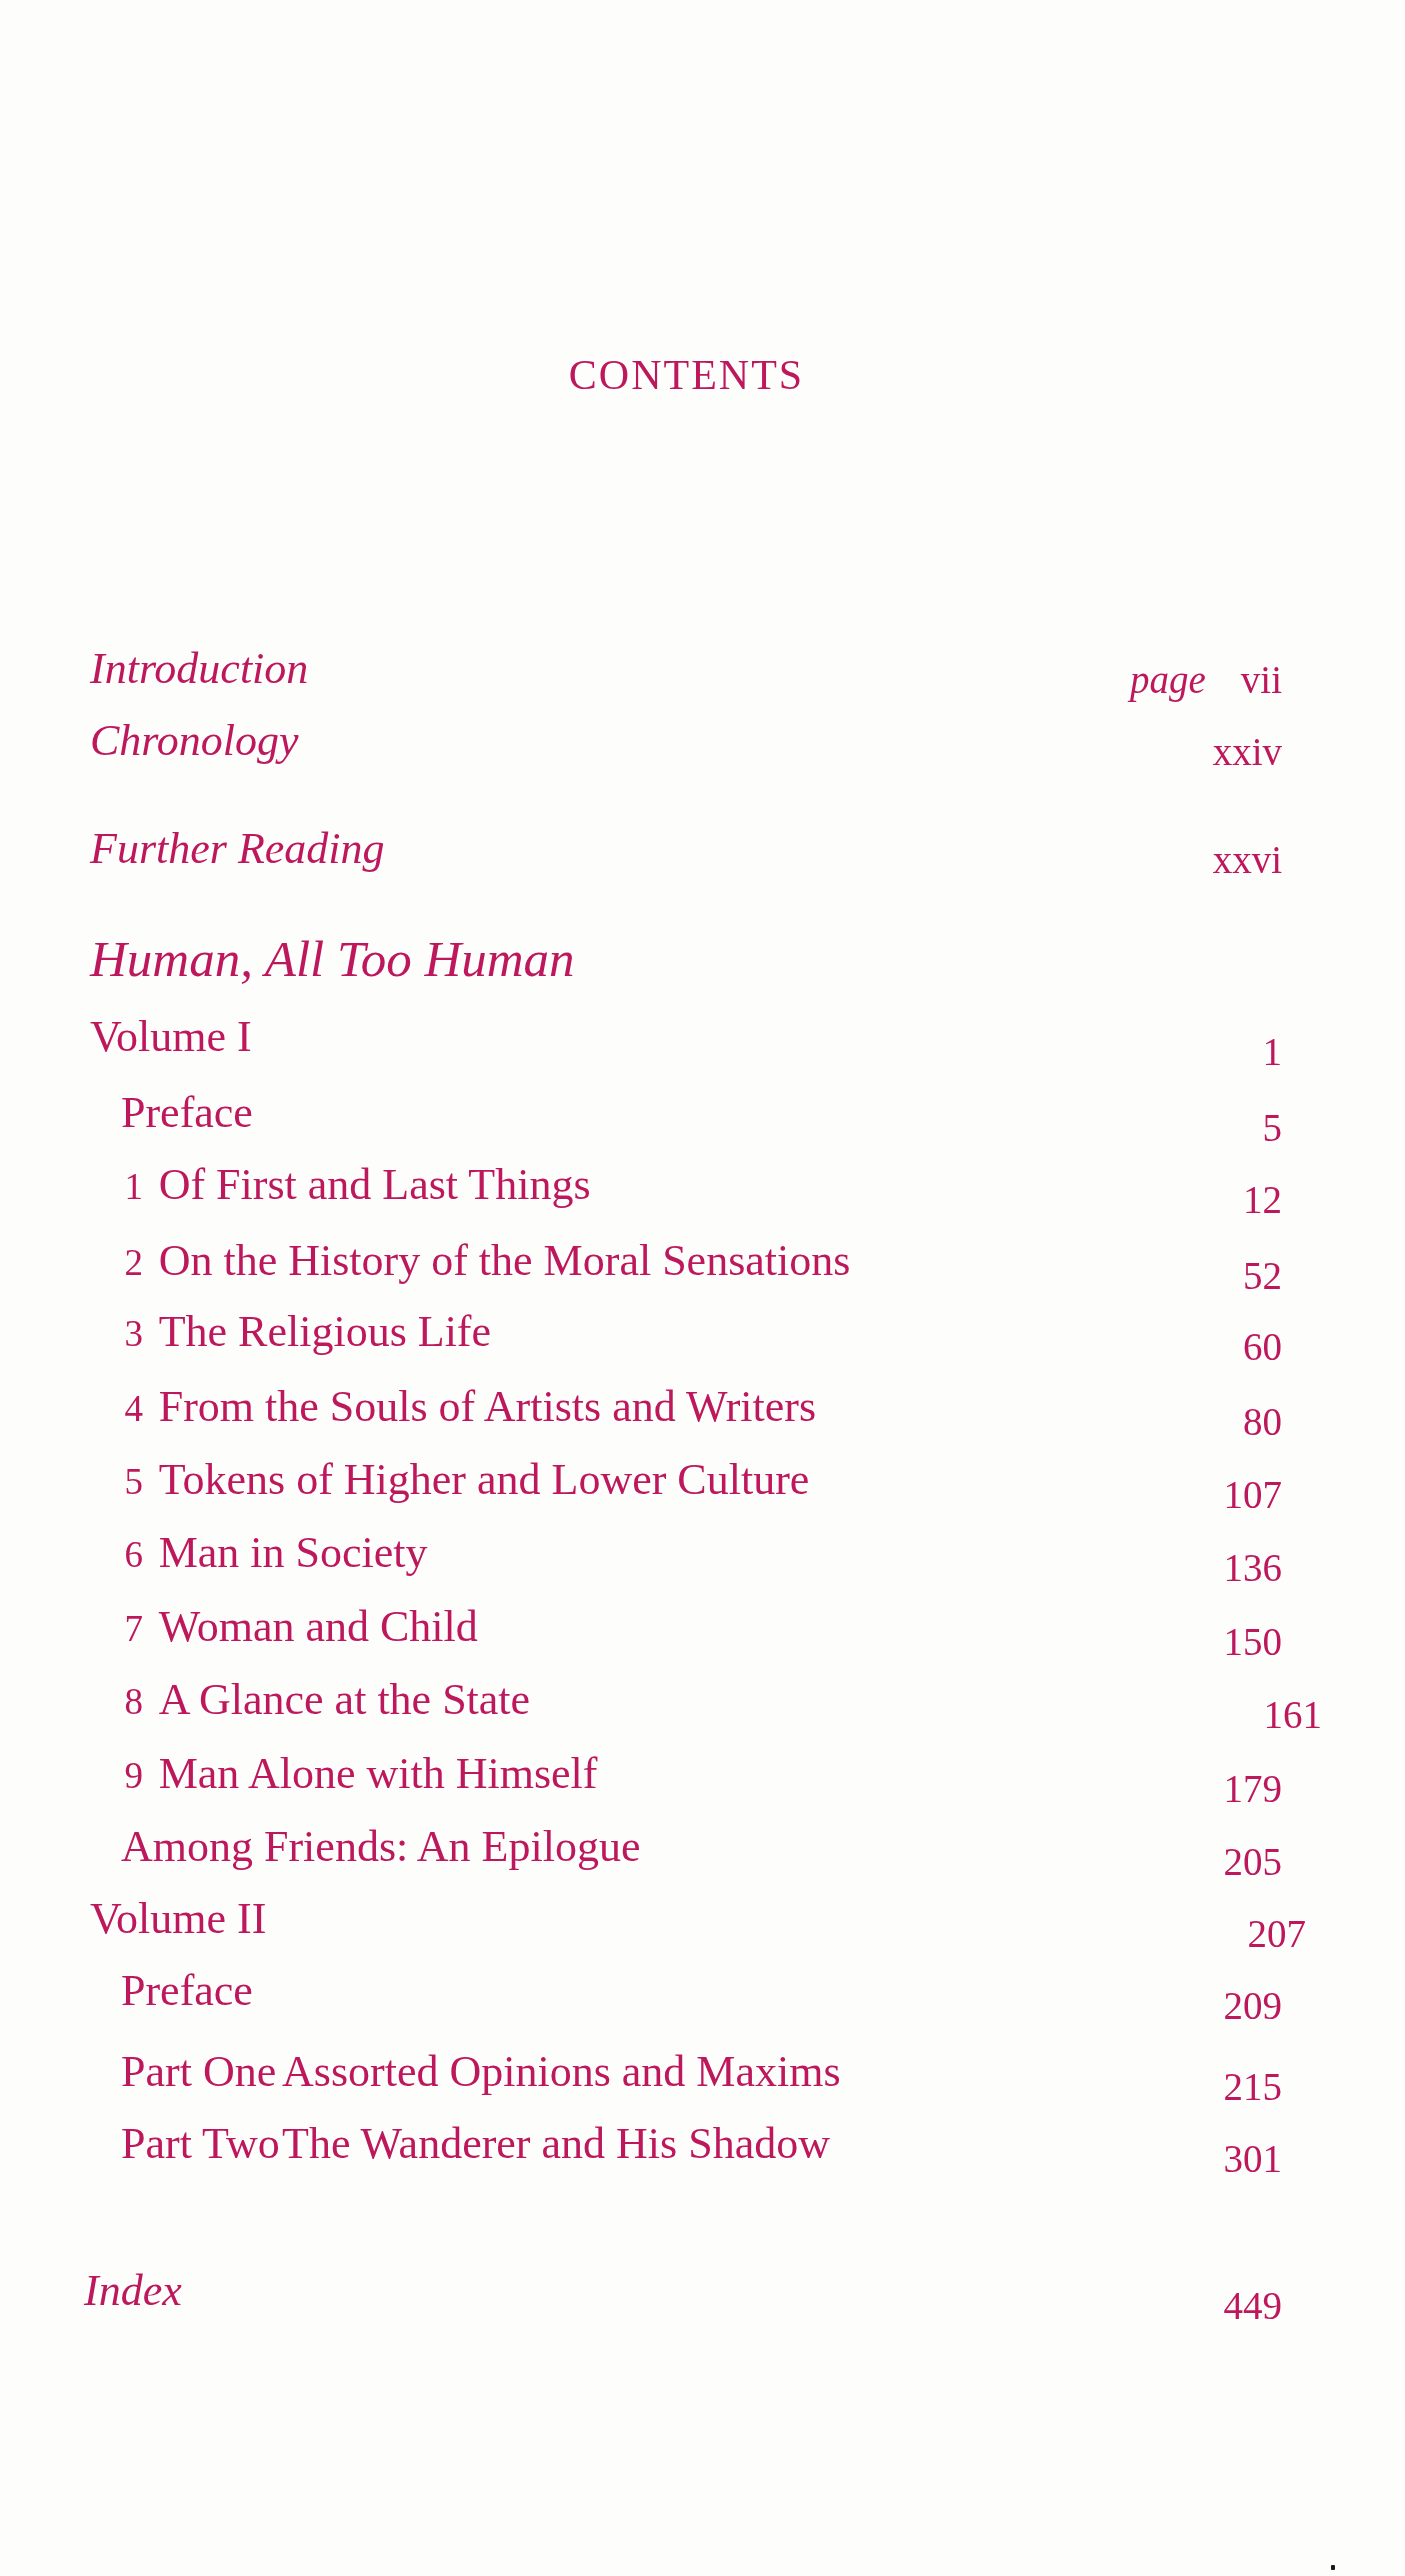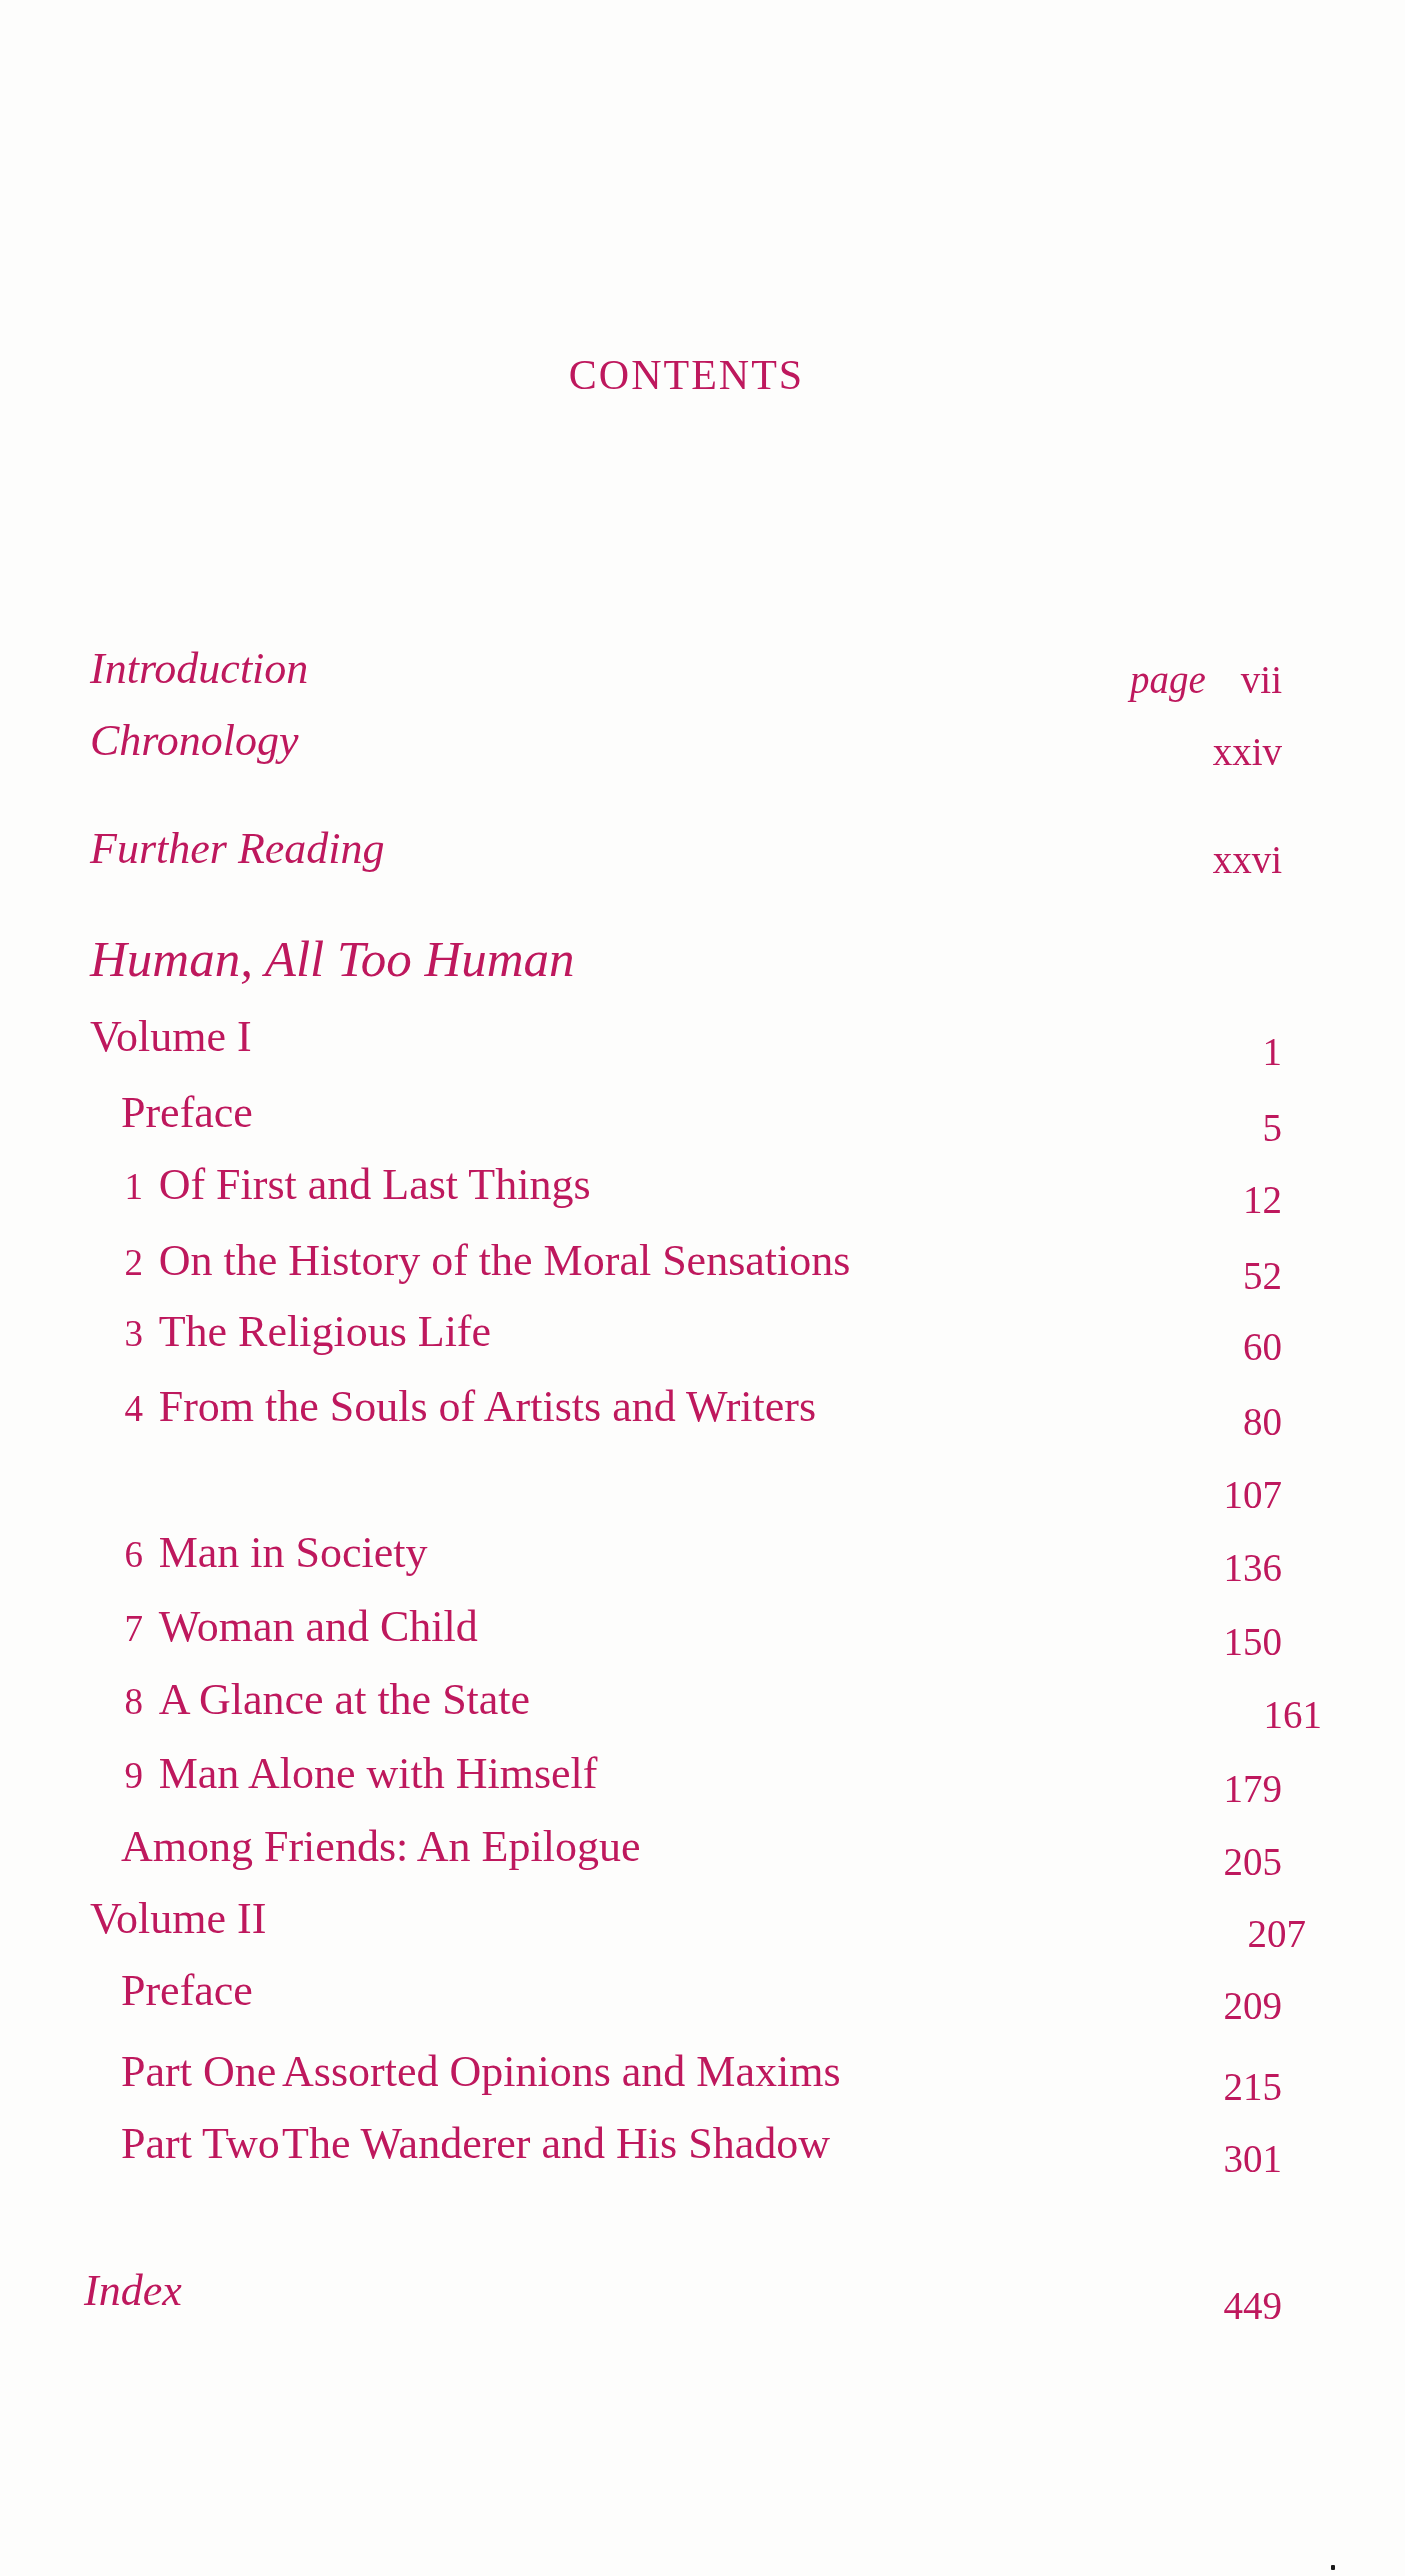--- a/index.html
+++ b/index.html
@@ -131,20 +131,21 @@
       </div>
       <div class="row" style="top: 1310px;">
         <span class="lbl lchap"><span class="cnum">3</span><span>The Religious Life</span></span>
         <span class="pg">60</span>
       </div>
       <div class="row" style="top: 1385px;">
         <span class="lbl lchap"><span class="cnum">4</span><span>From the Souls of Artists and Writers</span></span>
         <span class="pg">80</span>
       </div>
       <div class="row" style="top: 1458px;">
+        <span class="lbl lchap"><span class="cnum">5</span><span>Tokens of Higher and Lower Culture</span></span>
         <span class="pg">107</span>
       </div>
       <div class="row" style="top: 1531px;">
         <span class="lbl lchap"><span class="cnum">6</span><span>Man in Society</span></span>
         <span class="pg">136</span>
       </div>
       <div class="row" style="top: 1605px;">
         <span class="lbl lchap"><span class="cnum">7</span><span>Woman and Child</span></span>
         <span class="pg">150</span>
       </div>

